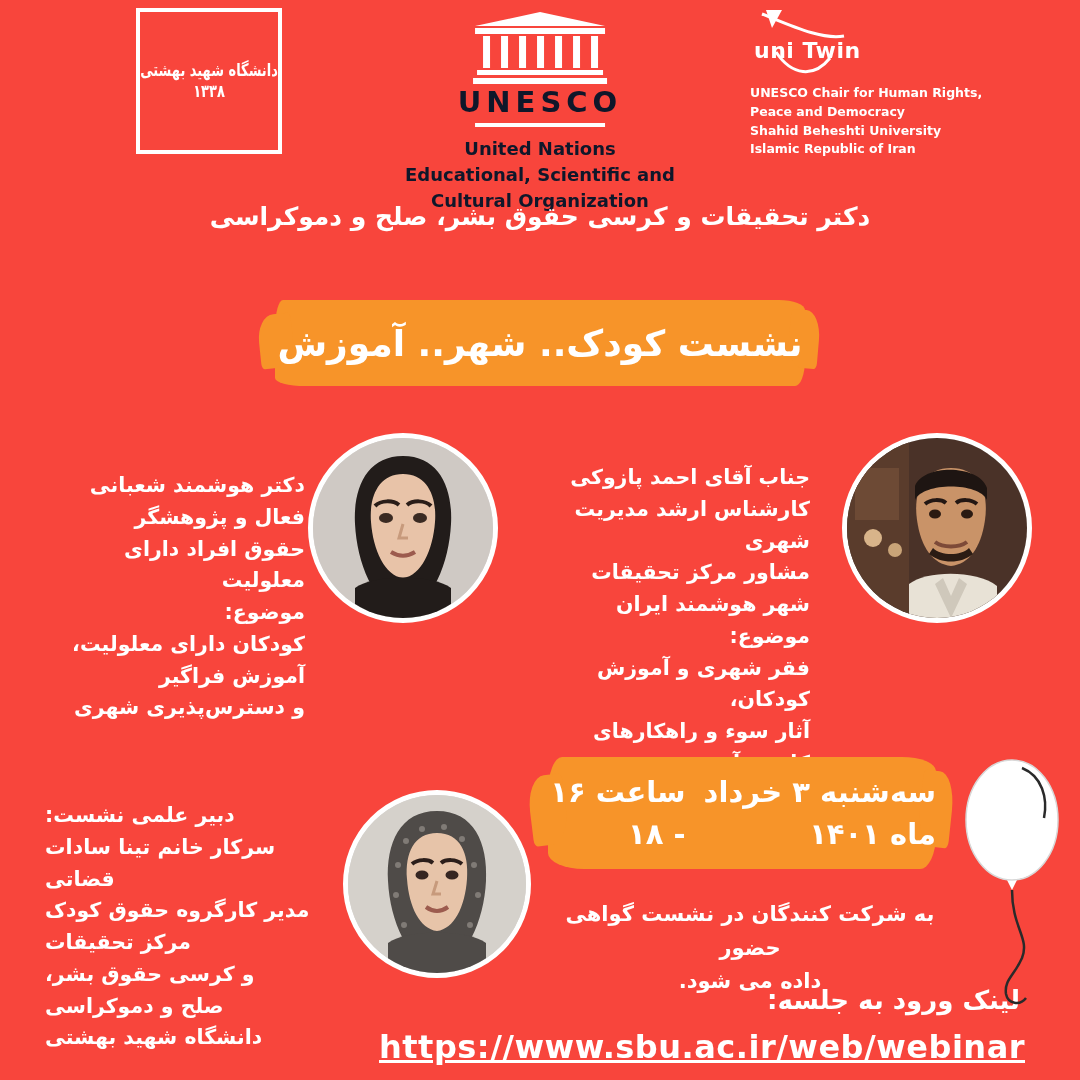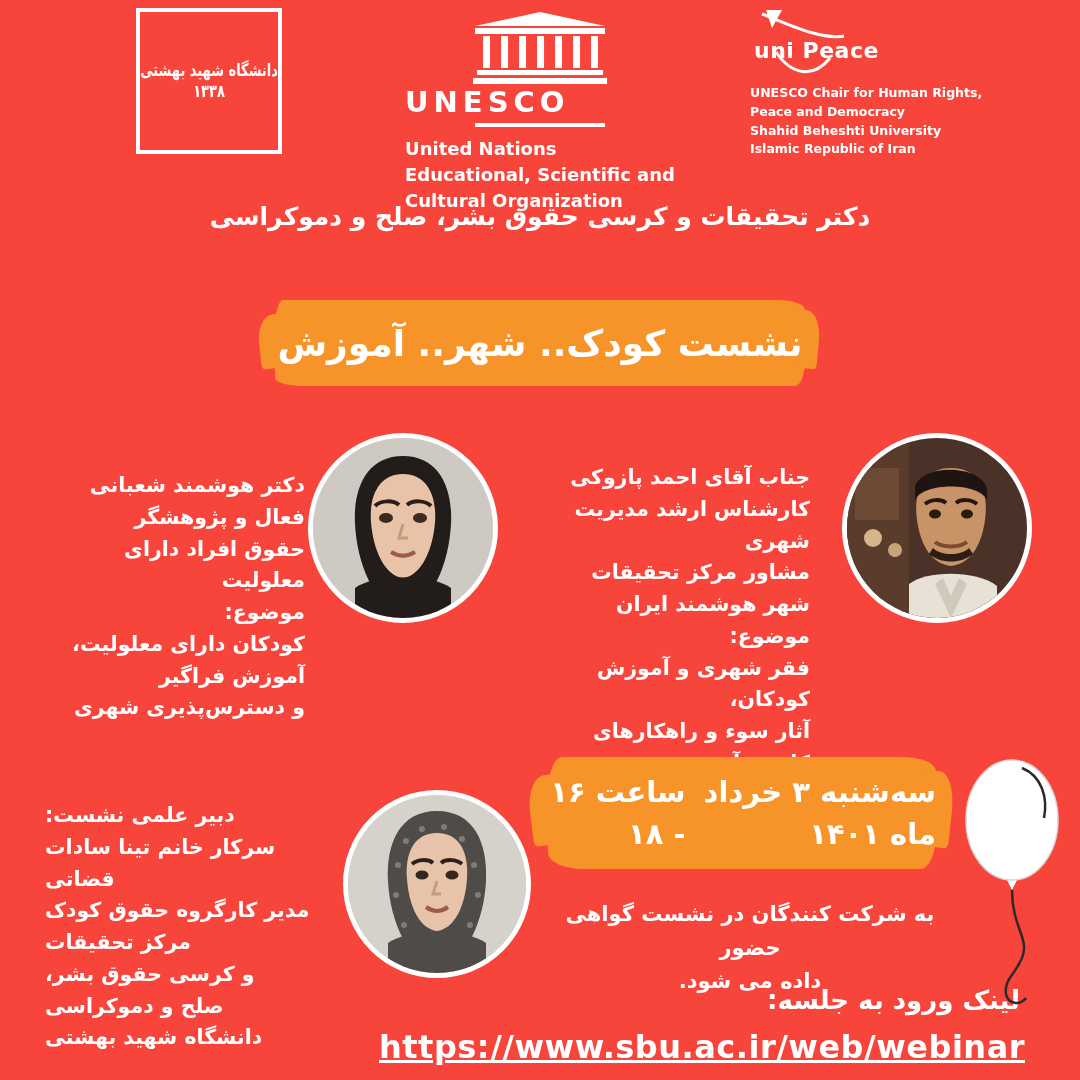--- a/index.html
+++ b/index.html
@@ -36,22 +36,22 @@
     font-weight: bold;
     letter-spacing: 1px;
     transform: scaleY(1.35);
   }
 
   
   .unesco {
     position: absolute;
     left: 50%; top: 12px;
     transform: translateX(-50%);
-    text-align: left;
-    color: #ffffff;
+    text-align: center;
+    color: #0f172a;
   }
   .unesco-temple { width: 146px; height: 74px; display: block; margin: 0 auto; }
   .unesco-word {
     font-size: 29px; font-weight: bold; letter-spacing: 5px;
     margin-top: 2px; line-height: 1;
   }
   .unesco-rule {
     width: 130px; height: 4px; background: #fff; margin: 6px auto 0;
   }
   .unesco-sub {
@@ -238,21 +238,21 @@
 Cultural Organization</div>
   </div>
 
   <div class="unitwin">
     <div class="unitwin-mark">
       <svg width="110" height="76" viewBox="0 0 110 76">
         <path d="M14 4 L30 4 L20 22 Z" fill="#fff"></path>
         <path d="M10 8 C40 20 70 34 92 30" stroke="#fff" stroke-width="3" fill="none"></path>
         <path d="M24 46 C40 70 62 72 78 52" stroke="#fff" stroke-width="3" fill="none"></path>
       </svg>
-      <div class="unitwin-word">uni Peace</div>
+      <div class="unitwin-word">uni Twin</div>
     </div>
     <div class="unitwin-sub" style="white-space: pre-line;">UNESCO Chair for Human Rights,
 Peace and Democracy
 Shahid Beheshti University
 Islamic Republic of Iran</div>
   </div>
 </div>
 
 <div class="organiser">
   <div>دکتر تحقیقات و کرسی حقوق بشر، صلح و دموکراسی</div>

